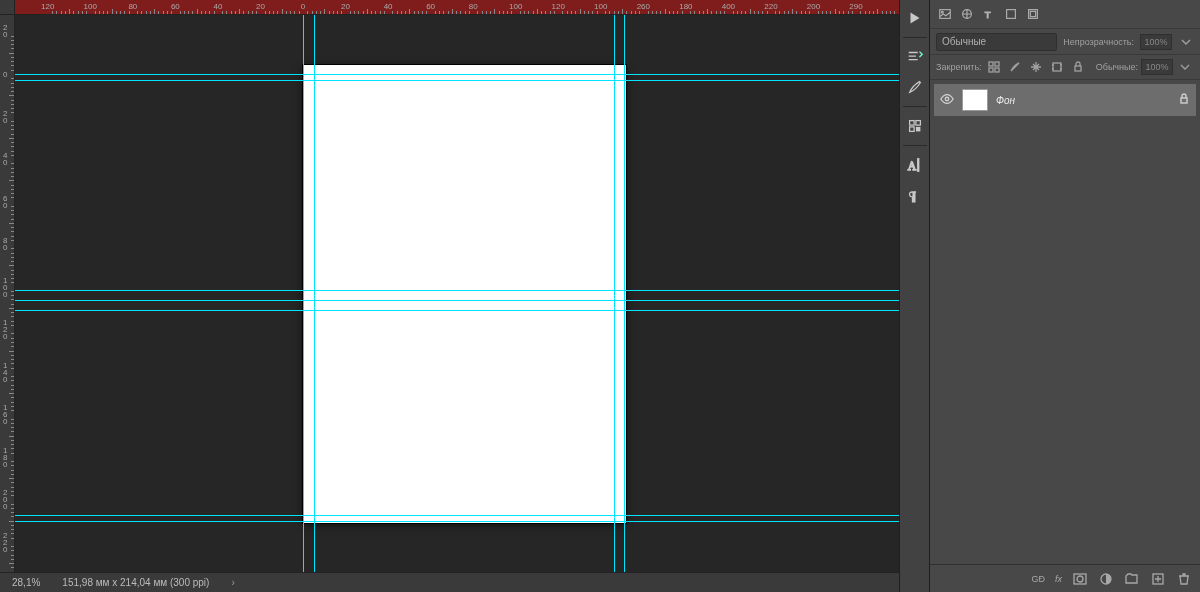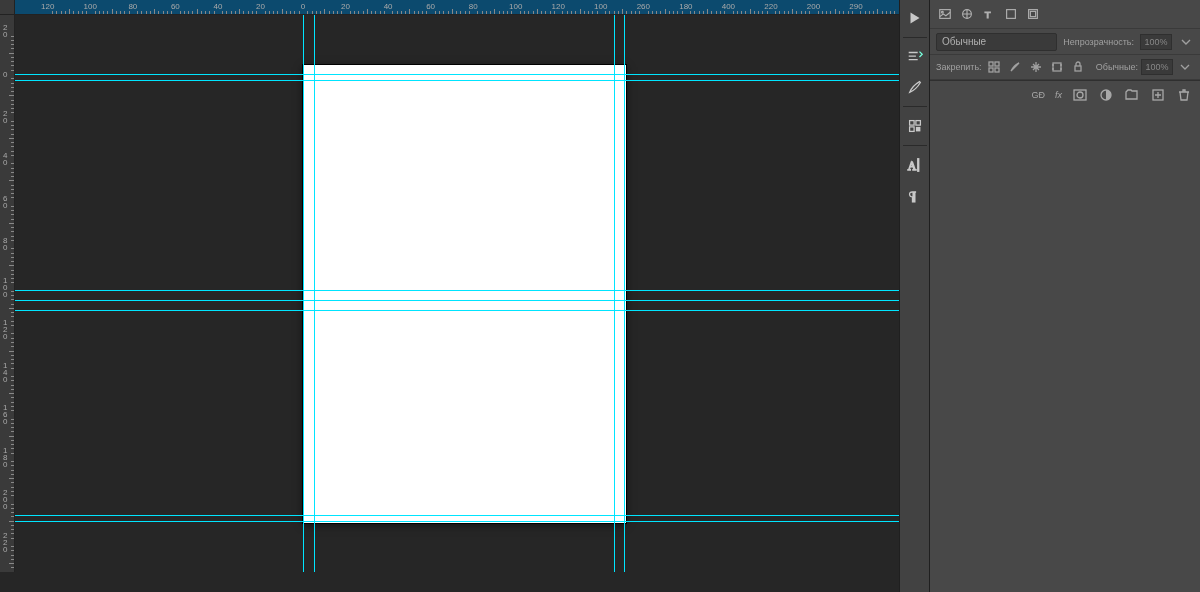--- a/index.html
+++ b/index.html
@@ -83,21 +83,21 @@
 .bottombar .bb svg{width:14px;height:14px;stroke:#a8a8a8;fill:none;stroke-width:1.3;}
 .bottombar .bbtxt{font-size:9px;color:#a8a8a8;}
 
 .canvas-area {
   position:absolute; left:0; top:0; width:899px; height:592px;
   background:#262626;
 }
 
 .hruler {
   position:absolute; left:15px; top:0; width:884px; height:15px;
-  background:#0c4a6e; border-bottom:1px solid #222;
+  background:#7f1d1d; border-bottom:1px solid #222;
   overflow:hidden; font-size:8px; color:#aaa;
 }
 .vruler {
   position:absolute; left:0; top:15px; width:15px; height:557px;
   background:#3a3a3a; border-right:1px solid #222;
   overflow:hidden; font-size:8px; color:#aaa;
 }
 .corner {position:absolute;left:0;top:0;width:15px;height:15px;background:#3a3a3a;
   border-right:1px solid #222;border-bottom:1px solid #222;}
 
@@ -468,20 +468,25 @@
       <div class="guide-h" style="top:275px"></div>
       <div class="guide-h" style="top:285px"></div>
       <div class="guide-h" style="top:295px"></div>
       <div class="guide-h" style="top:500px"></div>
       <div class="guide-h" style="top:506px"></div>
       <div class="guide-v" style="left:288px"></div>
       <div class="guide-v" style="left:299px"></div>
       <div class="guide-v" style="left:599px"></div>
       <div class="guide-v" style="left:609px"></div>
     </div>
+  <div class="statusbar">
+    <span>28,1%</span>
+    <span>151,98 мм x 214,04 мм (300 ppi)</span>
+    <span class="chev">›</span>
+  </div>
 </div>
 
 <div class="vtoolbar">
   <div class="toolbtn">
     <svg viewBox="0 0 20 20">
         <polygon points="5,4 15,10 5,16" fill="#c8c8c8" stroke="none"></polygon>
       </svg>
   </div>
   <div class="sep"></div>
   <div class="toolbtn">
@@ -599,20 +604,34 @@
     <div class="spc"></div>
     <span class="lbl">Обычные:</span>
     <div class="numfld">100%</div>
     <div class="ic">
         <svg viewBox="0 0 12 12">
           <path d="M2 4l4 4 4-4"></path>
         </svg>
       </div>
   </div>
 
+  <div class="layers">
+    <div class="layer">
+      <div class="eye"><svg viewBox="0 0 16 16">
+            <path d="M1 8s3-5 7-5 7 5 7 5-3 5-7 5-7-5-7-5z"></path>
+            <circle cx="8" cy="8" r="2"></circle>
+          </svg></div>
+      <div class="thumb"></div>
+      <div class="lname">Фон</div>
+      <div class="lck"><svg viewBox="0 0 12 12">
+            <rect x="3" y="5" width="6" height="5"></rect>
+            <path d="M4 5V3a2 2 0 014 0v2"></path>
+          </svg></div>
+    </div>
+  </div>
 
   <div class="bottombar">
     <span class="bbtxt">GĐ</span>
     <span class="bbtxt" style="font-style:italic">fx</span>
     <div class="bb">
         <svg viewBox="0 0 14 14">
           <rect x="1" y="2" width="12" height="10"></rect>
           <circle cx="7" cy="7" r="3"></circle>
         </svg>
       </div>

